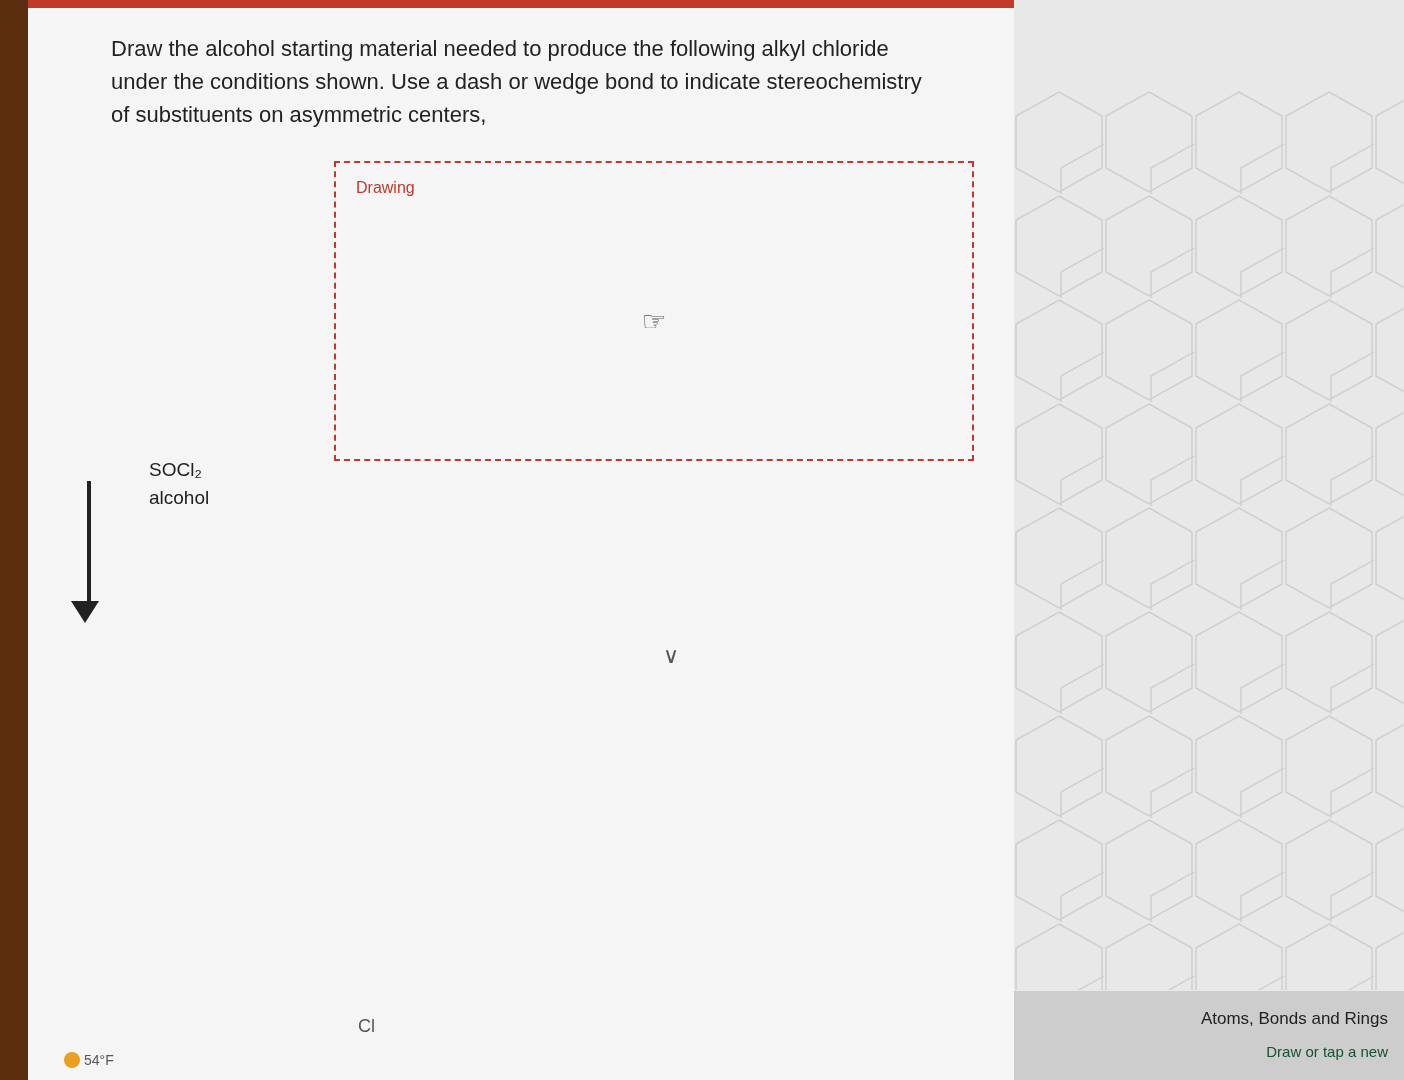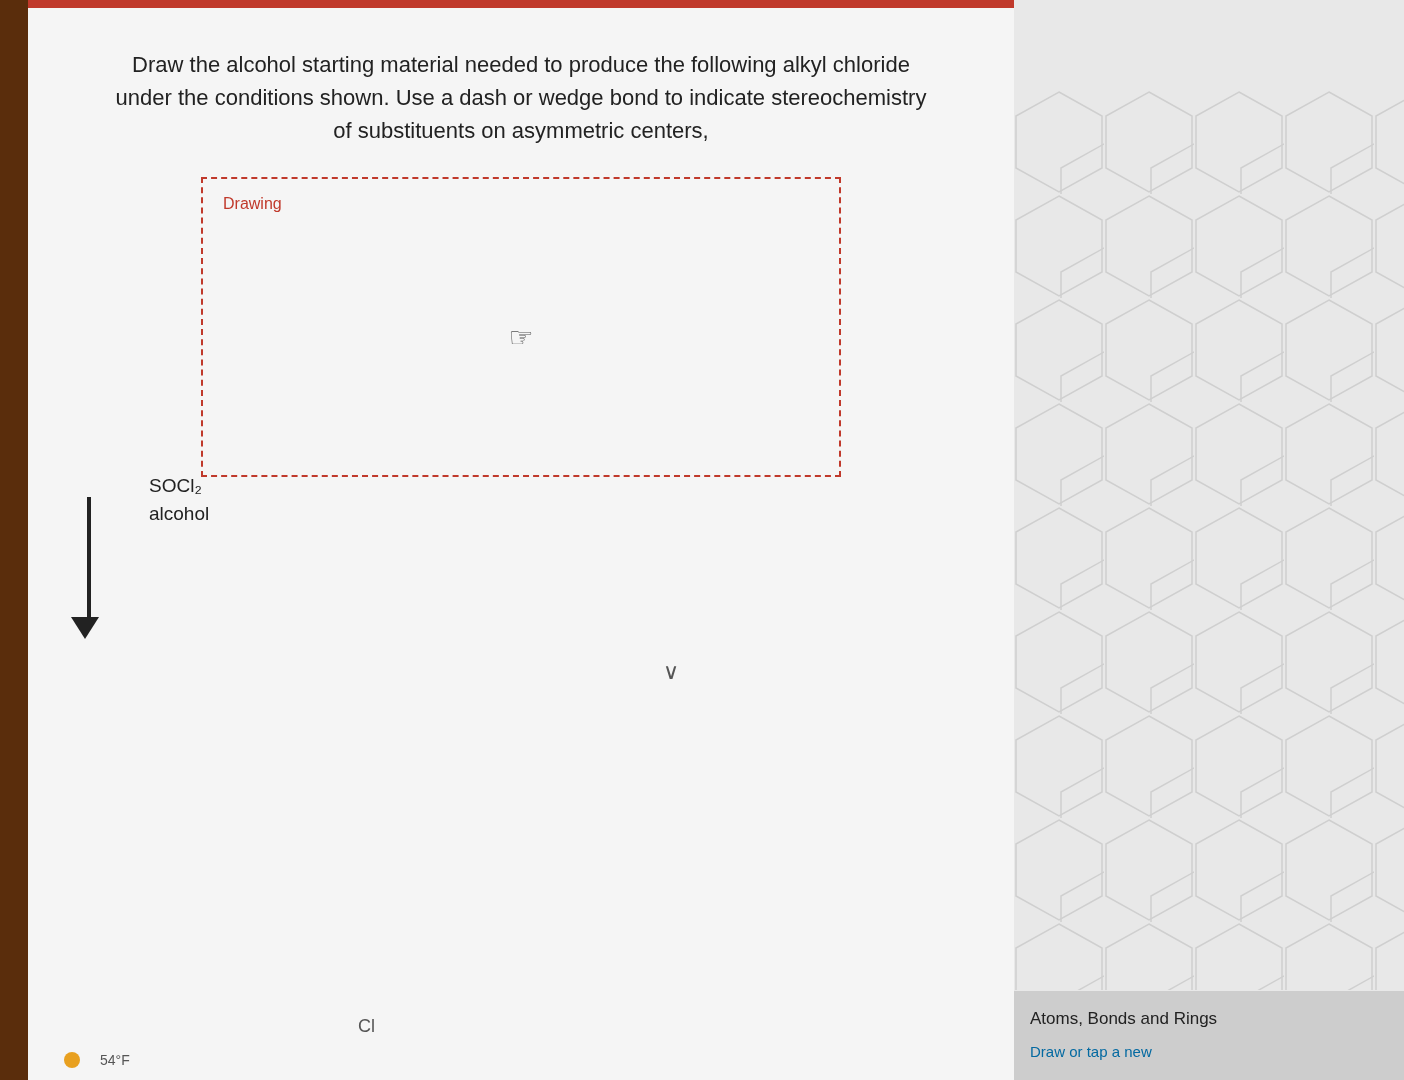--- a/index.html
+++ b/index.html
@@ -35,34 +35,34 @@
     .top-bar {
       position: absolute;
       top: 0;
       left: 0;
       right: 0;
       height: 8px;
       background: #c0392b;
     }
 
     .question-text {
-      margin-top: 18px;
-      text-align: center;
+      margin-top: 2px;
+      text-align: left;
       font-size: 22px;
       color: #222;
       line-height: 1.5;
       max-width: 820px;
       align-self: center;
     }
 
     
     .drawing-area-wrapper {
       margin-top: 30px;
       display: flex;
-      justify-content: center;
+      justify-content: flex-end;
     }
 
     .drawing-area {
       width: 640px;
       height: 300px;
       border: 2.5px dashed #c0392b;
       background: transparent;
       position: relative;
       cursor: pointer;
     }
@@ -129,21 +129,21 @@
     }
 
     .bottom-temp {
       position: absolute;
       bottom: 12px;
       left: 36px;
       font-size: 14px;
       color: #555;
       display: flex;
       align-items: center;
-      gap: 20px;
+      gap: 4px;
     }
 
     .temp-circle {
       width: 16px;
       height: 16px;
       border-radius: 50%;
       background: #e8a020;
     }
 
     
@@ -168,32 +168,33 @@
     }
 
     
     .right-panel-bottom {
       position: absolute;
       bottom: 0;
       left: 0;
       right: 0;
       background: rgba(200, 200, 200, 0.85);
       padding: 16px 16px 20px 16px;
+      text-align: right;
     }
 
     .atoms-bonds-label {
       font-size: 17px;
       color: #222;
       line-height: 1.4;
       margin-bottom: 12px;
     }
 
     .draw-tap-label {
       font-size: 15px;
-      color: #0369a1;
+      color: #14532d;
     }
 
     
     .hex-pattern-svg {
       width: 100%;
       height: 100%;
     }
 
     .reaction-row {
       display: flex;

